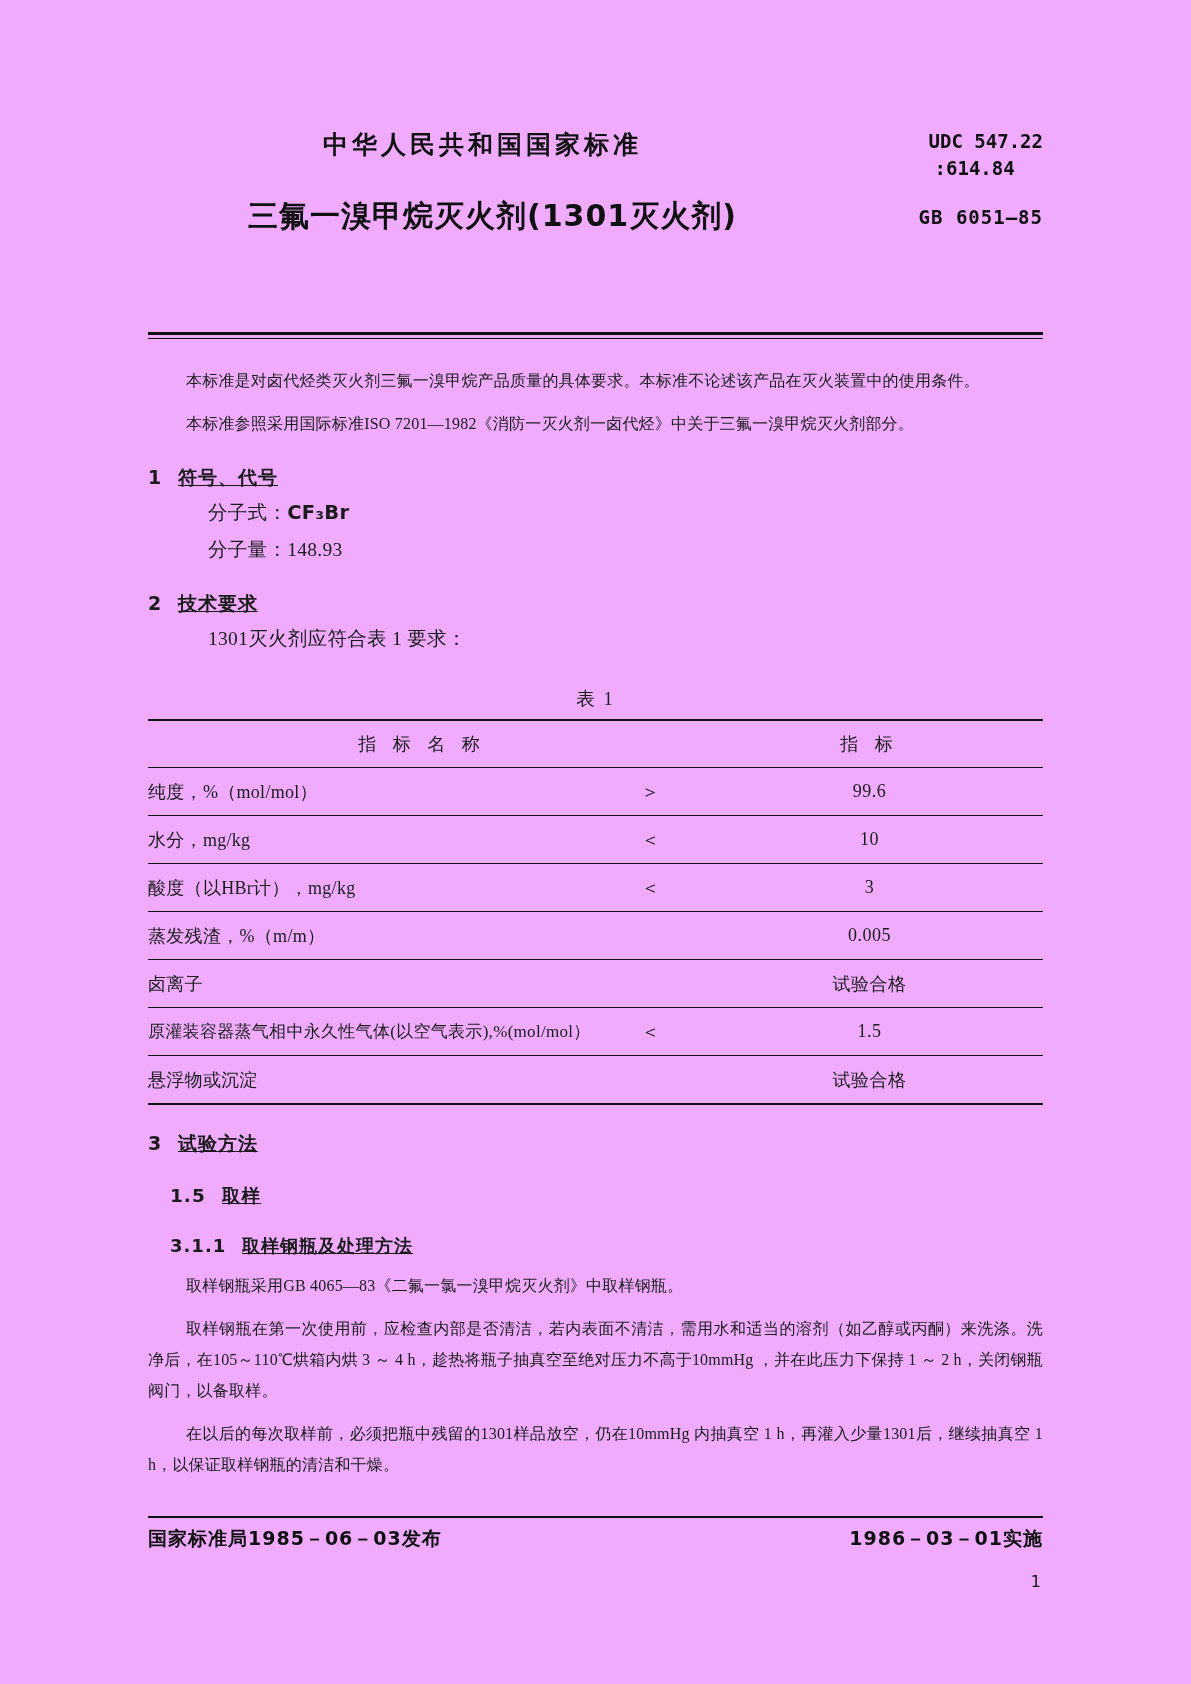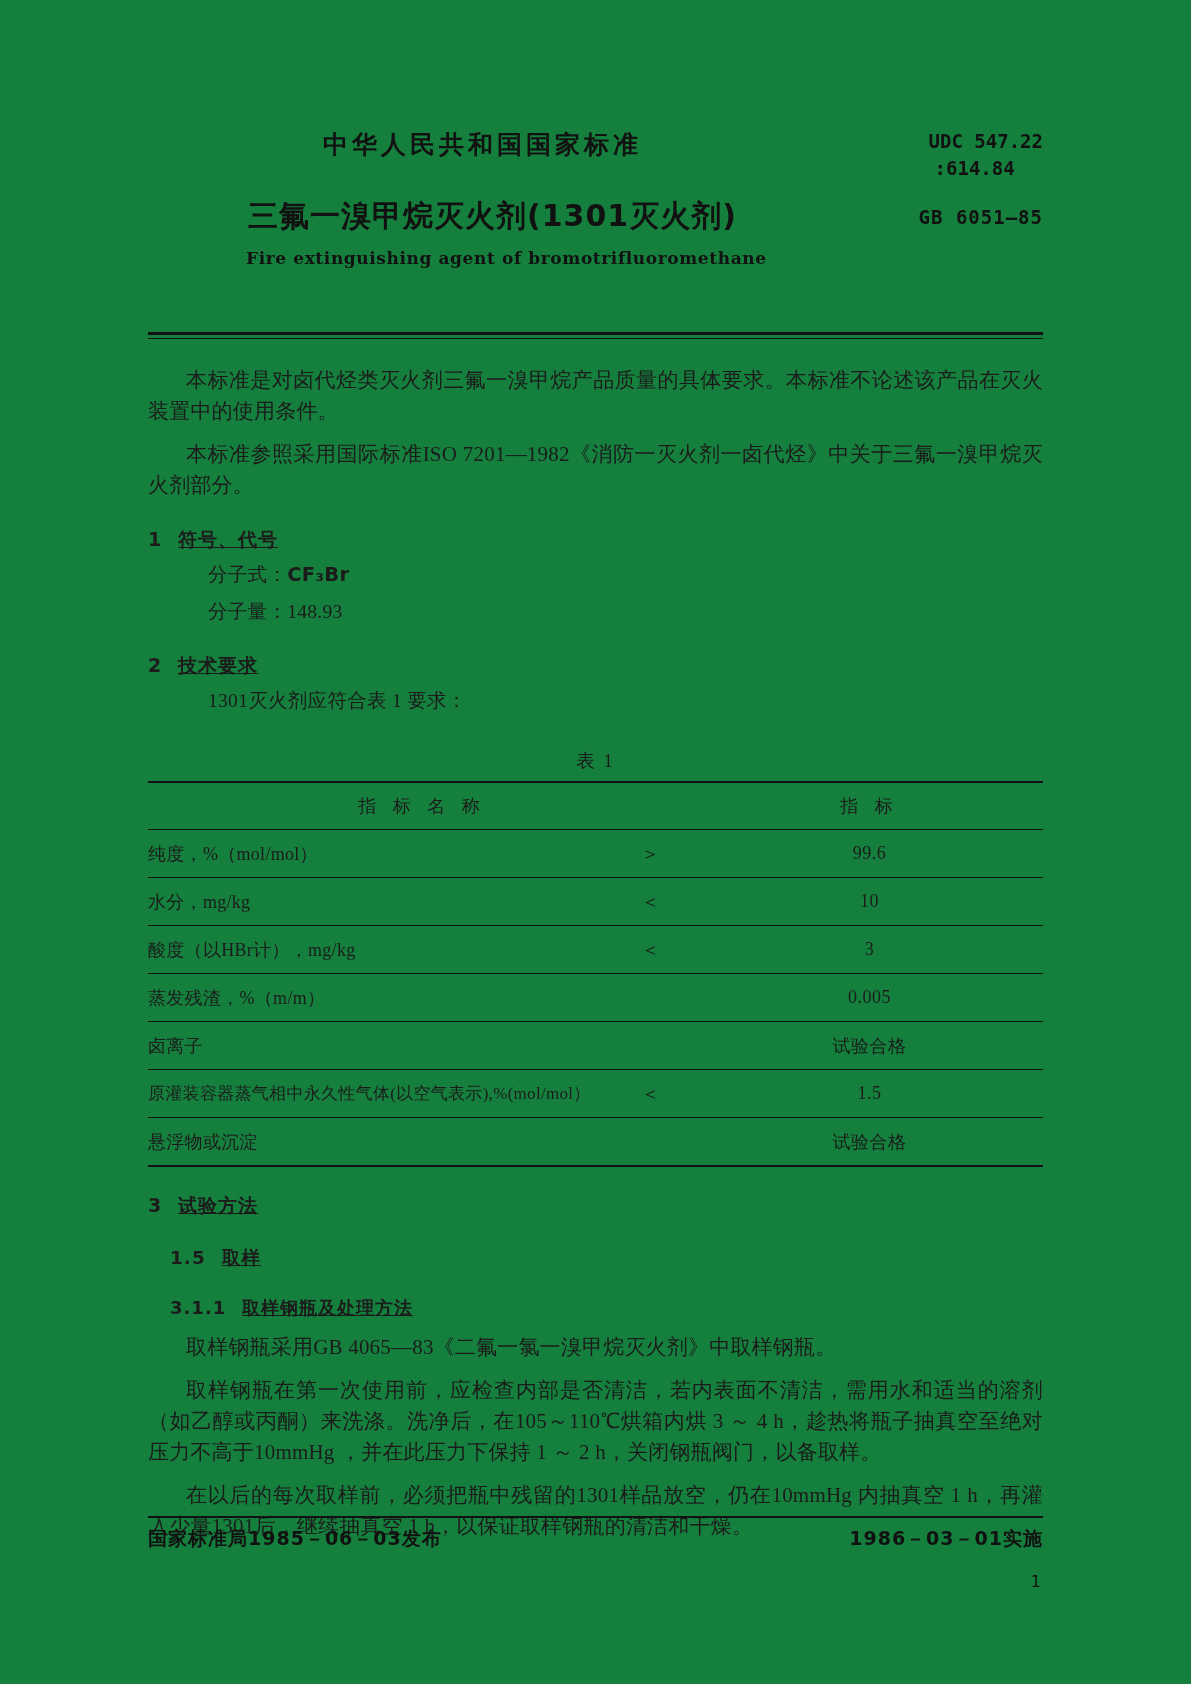--- a/index.html
+++ b/index.html
@@ -12,21 +12,21 @@
     height: 1684px;
     position: relative;
     font-family: "Liberation Serif", serif;
     color: #1b1b1b;
   }
   .page {
     position: absolute;
     top: 0; left: 0;
     width: 1191px;
     height: 1684px;
-    background: #15803d;
+    background: #f0abfc;
     overflow: hidden;
   }
   .content {
     position: absolute;
     left: 148px;
     top: 0;
     width: 895px;
   }
 
   
@@ -90,21 +90,21 @@
 
   .rule-double {
     margin-top: 24px;
     border-top: 3px solid #111;
     border-bottom: 1px solid #111;
     height: 3px;
   }
 
   
   .para {
-    font-size: 21px;
+    font-size: 16px;
     line-height: 31px;
     text-align: justify;
     margin: 12px 0 0 0;
     text-indent: 38px;
     letter-spacing: 0.2px;
   }
   .para.first { margin-top: 26px; }
 
   .sec-head {
     font-family: "DejaVu Sans", sans-serif;
@@ -223,21 +223,20 @@
   <div class="content">
 
     <div class="header-block">
       <div class="nat-std-title">中华人民共和国国家标准</div>
       <div class="udc-block">
         <div>UDC 547.22</div>
         <div class="udc-line2">:614.84</div>
       </div>
       <div class="gb-code">GB 6051—85</div>
       <div class="doc-title">三氟一溴甲烷灭火剂(1301灭火剂)</div>
-      <div class="doc-title-en">Fire extinguishing agent of bromotrifluoromethane</div>
     </div>
 
     <div class="rule-double"></div>
 
     <p class="para first">本标准是对卤代烃类灭火剂三氟一溴甲烷产品质量的具体要求。本标准不论述该产品在灭火装置中的使用条件。</p>
     <p class="para">本标准参照采用国际标准ISO 7201—1982《消防一灭火剂一卤代烃》中关于三氟一溴甲烷灭火剂部分。</p>
 
     <div class="sec-head">
       <span class="num">1</span><span>符号、代号</span>
     </div>

